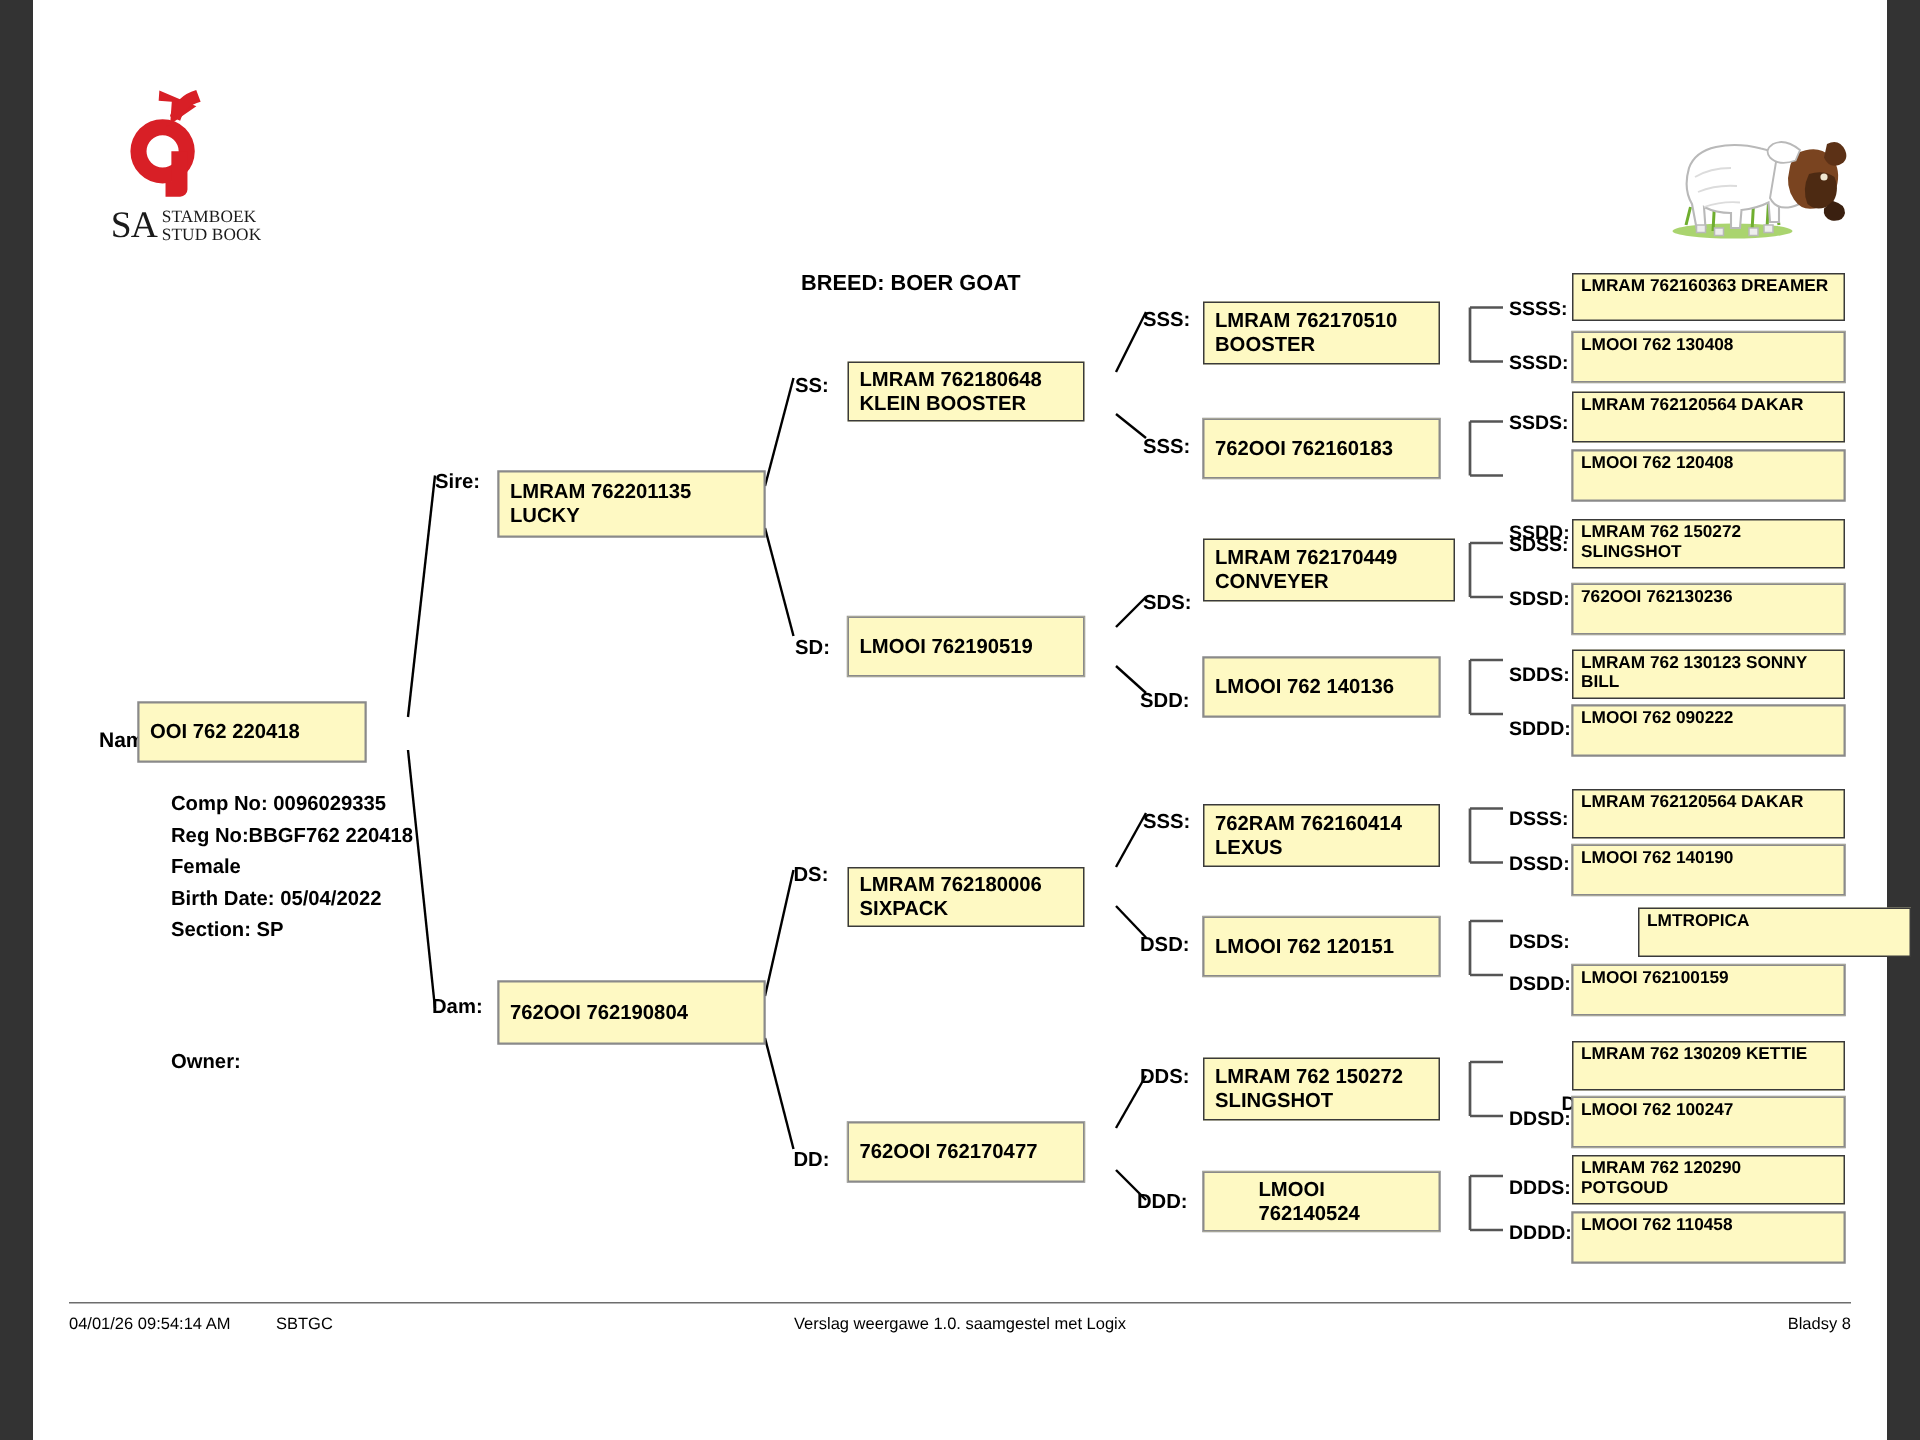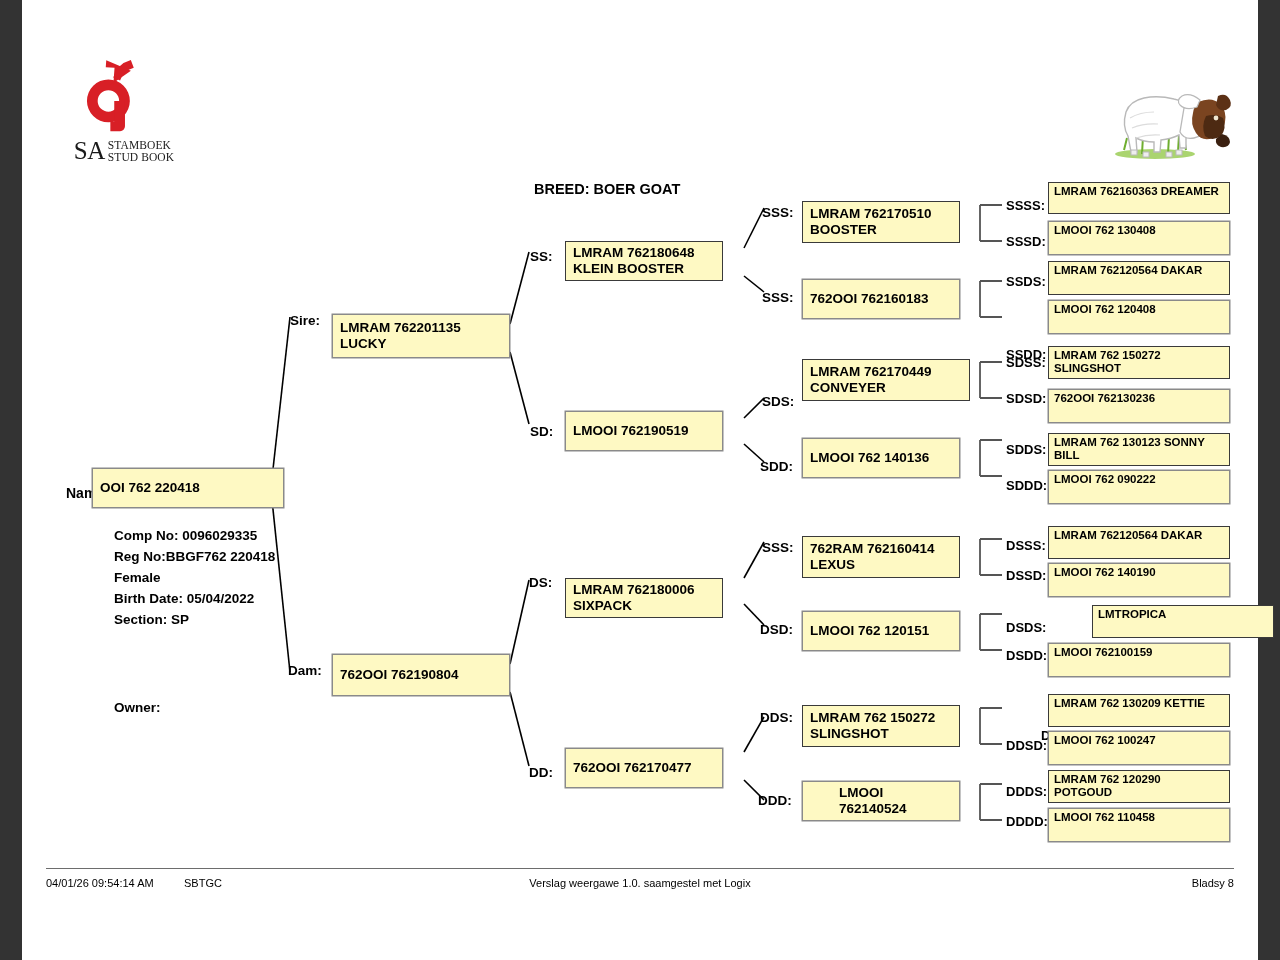--- a/index.html
+++ b/index.html
@@ -195,21 +195,21 @@
       <rect x="21" y="78" width="6" height="5" fill="#eeeeee" stroke="#b9b9b9" stroke-width="1"></rect>
       <rect x="33" y="80" width="6" height="5" fill="#eeeeee" stroke="#b9b9b9" stroke-width="1"></rect>
       <rect x="56" y="80" width="6" height="5" fill="#eeeeee" stroke="#b9b9b9" stroke-width="1"></rect>
       <rect x="66" y="78" width="6" height="5" fill="#eeeeee" stroke="#b9b9b9" stroke-width="1"></rect>
     </svg>
   </div>
 
   <div class="breed">BREED: BOER GOAT</div>
 
   <div class="name-label">Name:</div>
-  <div class="nodebox" style="left:70px; top:468px; width:192px; height:40px;">
+  <div class="nodebox" style="left:70px; top:468px; width:152px; height:40px;">
     <span class="txt">OOI 762 220418</span>
   </div>
 
   <div class="info-block">
     <div>Comp No: 0096029335</div>
     <div>Reg No:BBGF762 220418</div>
     <div>Female</div>
     <div>Birth Date: 05/04/2022</div>
     <div>Section: SP</div>
   </div>

